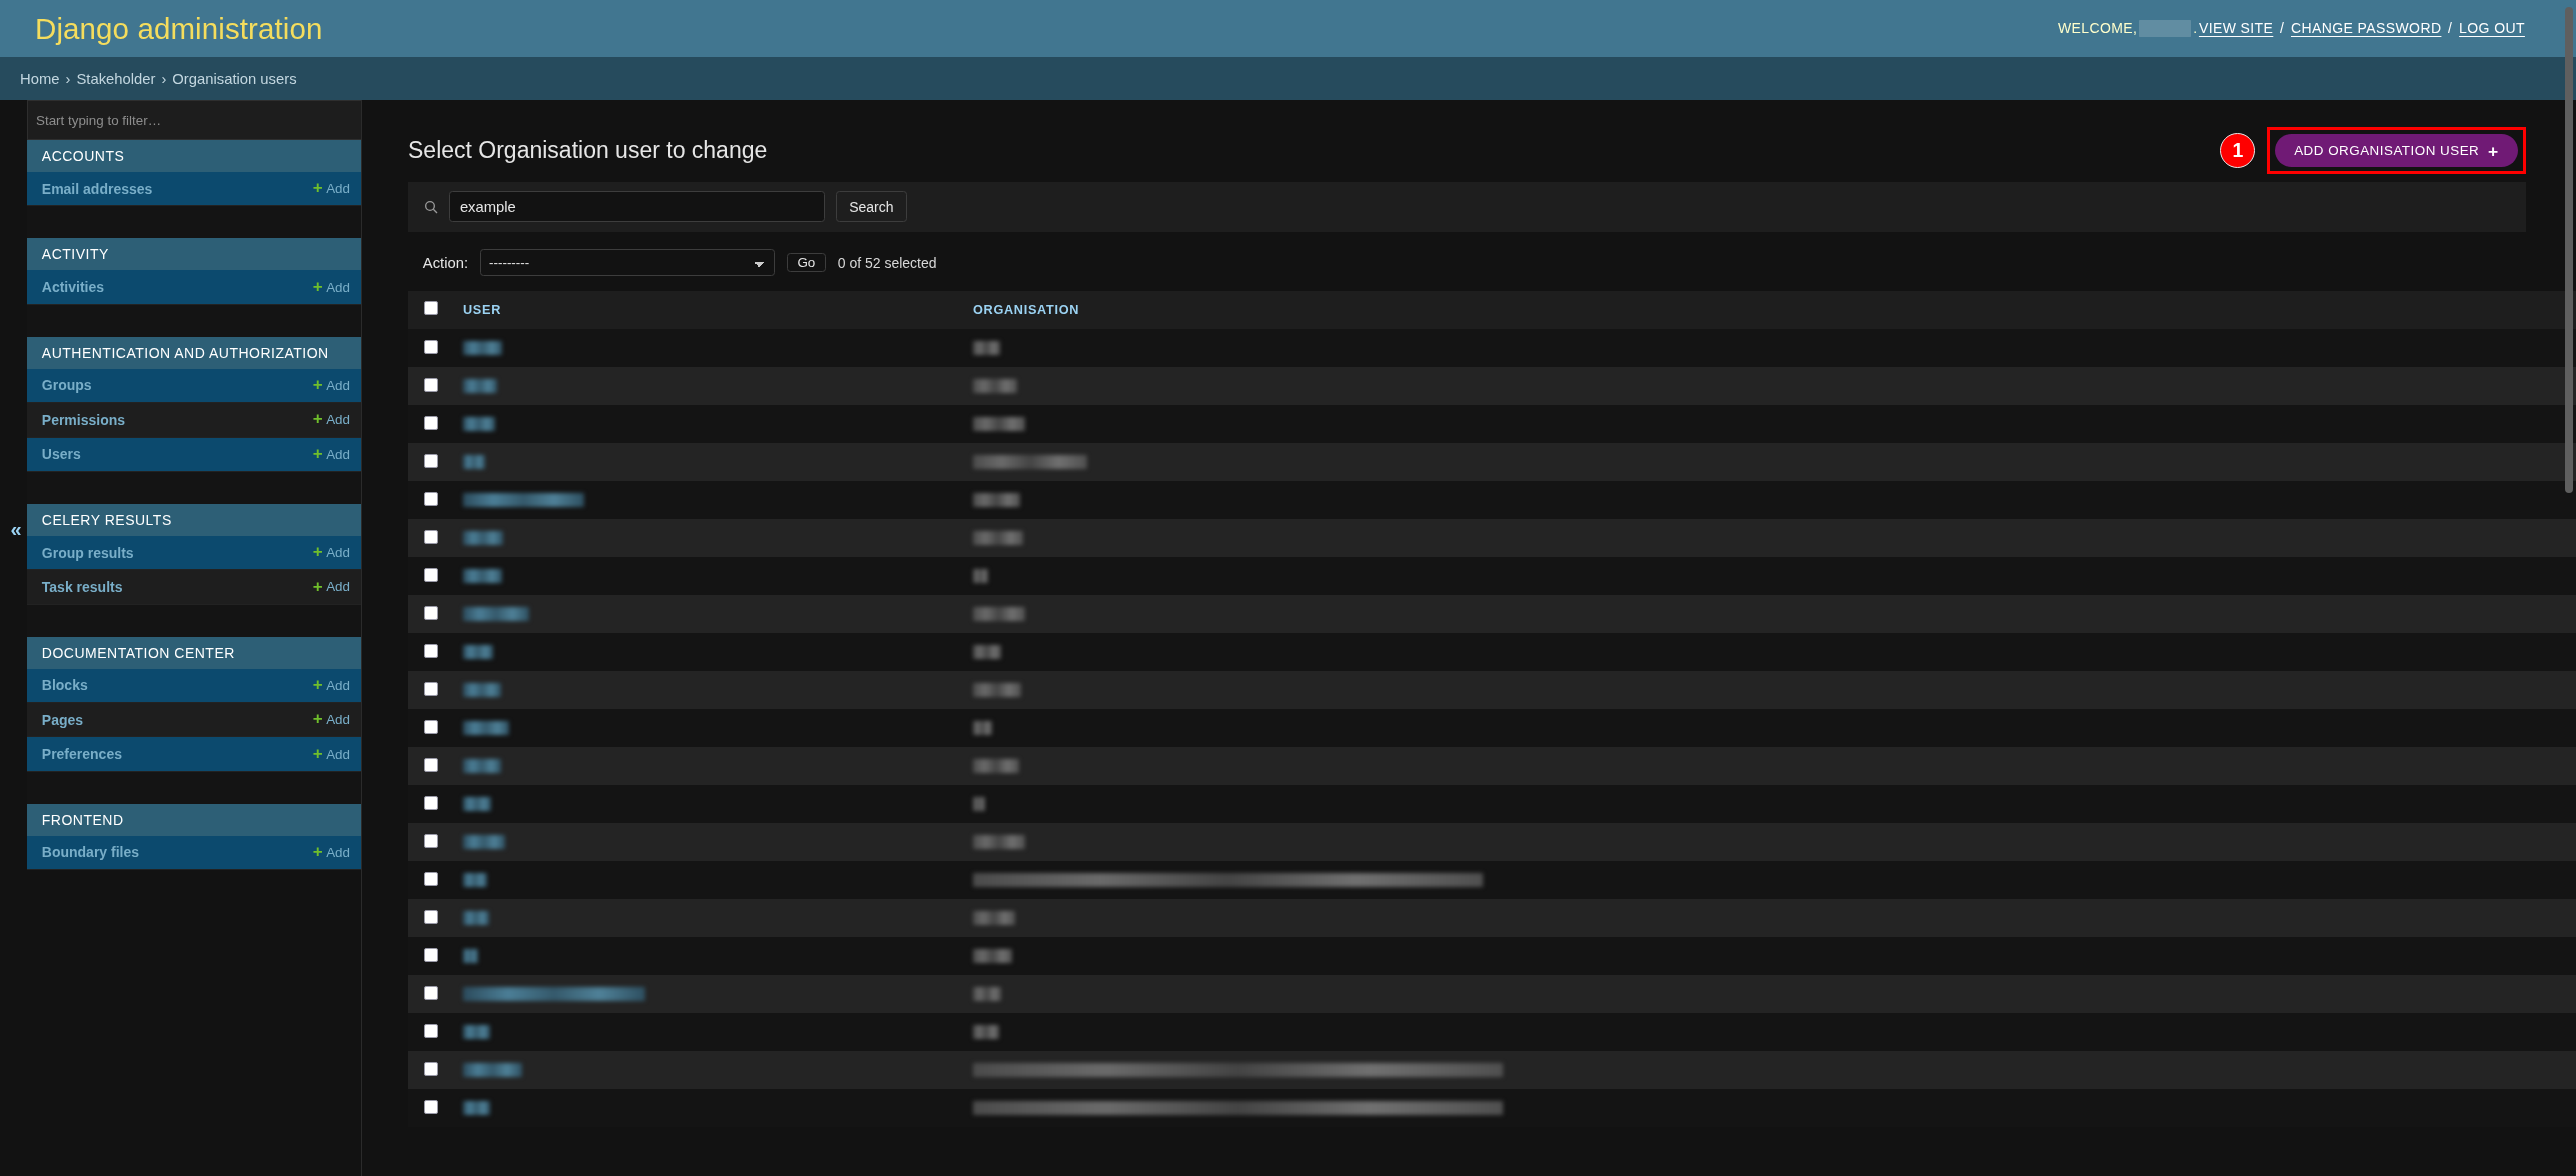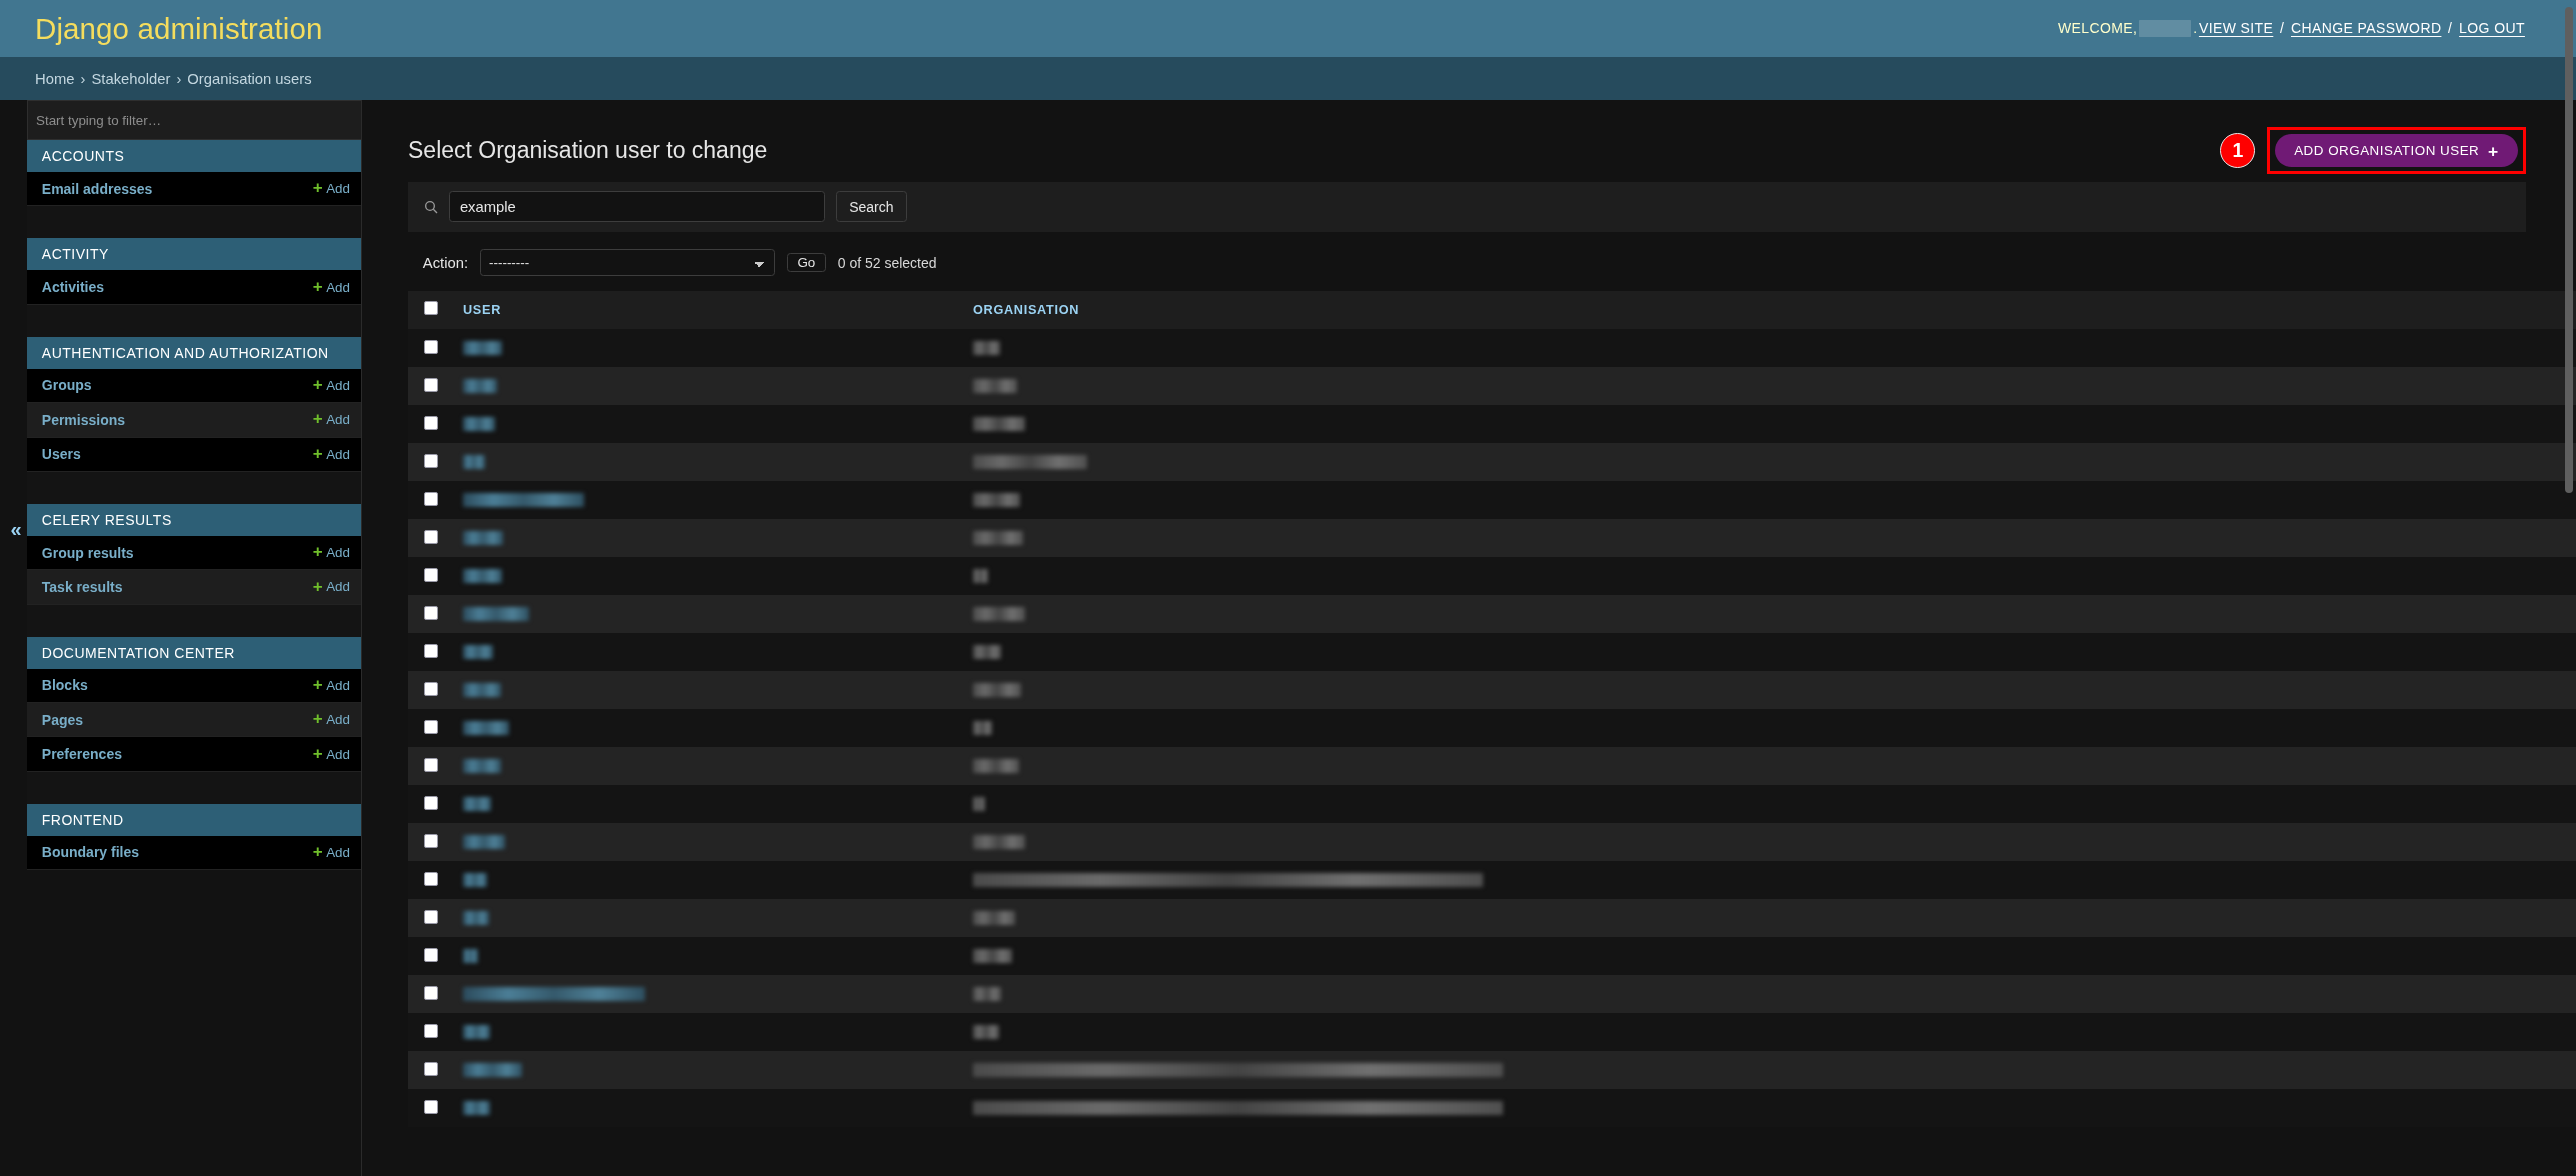--- a/index.html
+++ b/index.html
@@ -54,21 +54,21 @@
     margin: 0 1.3px;
   }
   #user-tools .sep { color: #ffffff; margin: 0 5.4px; }
 
   
   #breadcrumbs {
     height: 43px;
     background: #264b5d;
     display: flex;
     align-items: center;
-    padding-left: 35px;
+    padding-left: 20px;
     font-size: 14.8px;
     color: #c3d7e0;
     gap: 0;
   }
   #breadcrumbs a { color: #c3d7e0; text-decoration: none; }
   #breadcrumbs .crumb-sep { margin: 0 6px; color: #c3d7e0; }
   #breadcrumbs .current { color: #c3d7e0; }
 
   
   #page-body {
@@ -124,21 +124,21 @@
     margin-left: 27px;
     width: 335px;
   }
   .model-row {
     margin-left: 27px;
     width: 335px;
     display: flex;
     align-items: center;
     justify-content: space-between;
     padding: 8.7px 12px 8.7px 14.8px;
-    background: #000000;
+    background: #0c4a6e;
     border-bottom: 0.7px solid #222;
   }
   .model-row.alt { background: #1e1e1e; }
   .model-name {
     color: #79aec8;
     font-size: 14px;
     font-weight: bold;
     text-decoration: none;
   }
   .model-add {

